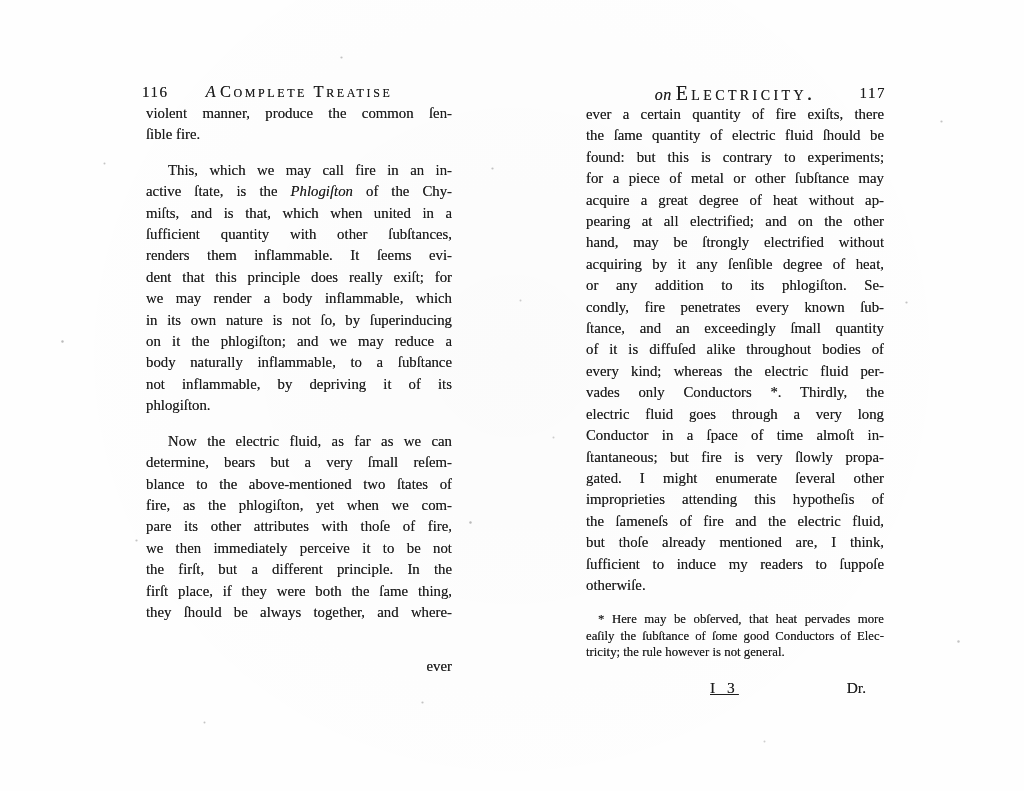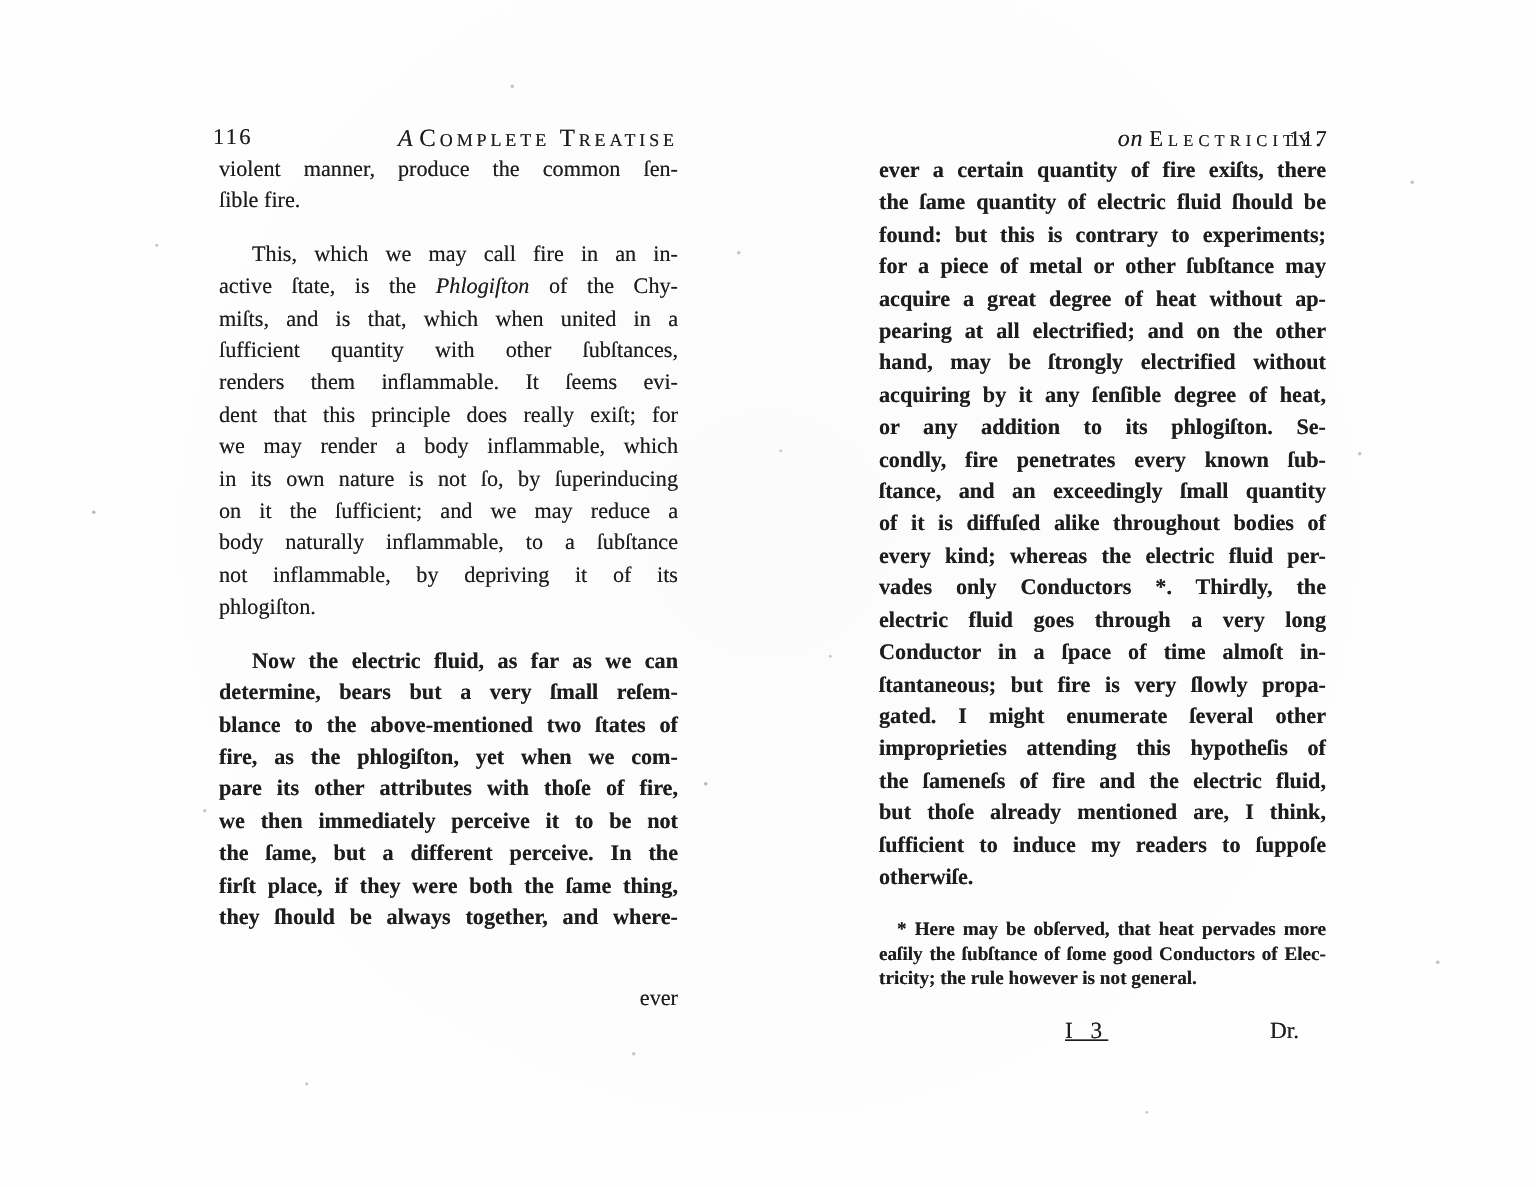--- a/index.html
+++ b/index.html
@@ -44,45 +44,45 @@
     text-shadow: 0 0 0.35px rgba(20,20,20,0.65);
   }
   .page-left  { left: 146px; top: 83px;  width: 306px; }
   .page-right { left: 586px; top: 84px;  width: 298px; }
 
   .page-header {
     position: relative;
     height: 20px;
     line-height: 18px;
     margin-bottom: 0px;
-    text-align: right;
+    text-align: center;
     white-space: nowrap;
   }
   .running-title { display: inline-block; }
   .running-title .tword {
     font-variant: small-caps;
     letter-spacing: 2.6px;
     font-size: 16.5px;
   }
   .running-title .titalic {
     font-style: italic;
     font-size: 16px;
     letter-spacing: 0.5px;
     margin-right: 4px;
   }
   .page-number {
     position: absolute; top: 0;
     font-size: 15px; letter-spacing: 1.5px;
   }
   .page-left  .page-number { left: -4px; }
   .page-right .page-number { right: -2px; margin-left: 39px; }
-  .page-right .running-title .tword { letter-spacing: 3.4px; font-size: 15px; }
+  .page-right .running-title .tword { letter-spacing: 3.4px; font-size: 20px; }
 
   .paragraph { margin: 0 0 14px 0; }
-  .paragraph:last-child { margin-bottom: 0; font-weight: bold; }
+  .paragraph:last-child { margin-bottom: 0; }
   .line {
     text-align: justify;
     text-align-last: justify;
     min-height: 21.4px;
   }
   .line.short { text-align-last: left; }
   .paragraph.indent .line.first { padding-left: 22px; }
 
   .catchword { text-align: right; line-height: 21.4px; margin-top: 33px; }
 
@@ -130,33 +130,33 @@
         </div>
         <div class="paragraph indent">
           <div class="line first">This, which we may call fire in an in-</div>
           <div class="line">active ſtate, is the <i>Phlogiſton</i> of the Chy-</div>
           <div class="line">miſts, and is that, which when united in a</div>
           <div class="line">ſufficient quantity with other ſubſtances,</div>
           <div class="line">renders them inflammable.  It ſeems evi-</div>
           <div class="line">dent that this principle does really exiſt; for</div>
           <div class="line">we may render a body inflammable, which</div>
           <div class="line">in its own nature is not ſo, by ſuperinducing</div>
-          <div class="line">on it the ſufficient; and we may reduce a</div>
+          <div class="line">on it the phlogiſton; and we may reduce a</div>
           <div class="line">body naturally inflammable, to a ſubſtance</div>
           <div class="line">not inflammable, by depriving it of its</div>
           <div class="line short">phlogiſton.</div>
         </div>
         <div class="paragraph indent">
           <div class="line first">Now the electric fluid, as far as we can</div>
           <div class="line">determine, bears but a very ſmall reſem-</div>
           <div class="line">blance to the above-mentioned two ſtates of</div>
           <div class="line">fire, as the phlogiſton, yet when we com-</div>
           <div class="line">pare its other attributes with thoſe of fire,</div>
           <div class="line">we then immediately perceive it to be not</div>
-          <div class="line">the ſame, but a different perceive.  In the</div>
+          <div class="line">the firſt, but a different principle.  In the</div>
           <div class="line">firſt place, if they were both the ſame thing,</div>
           <div class="line">they ſhould be always together, and where-</div>
         </div>
       </div>
     <div class="catchword">ever</div>
   </div>
 
   <div class="page page-right">
     <div class="page-header">
       <span class="running-title">

